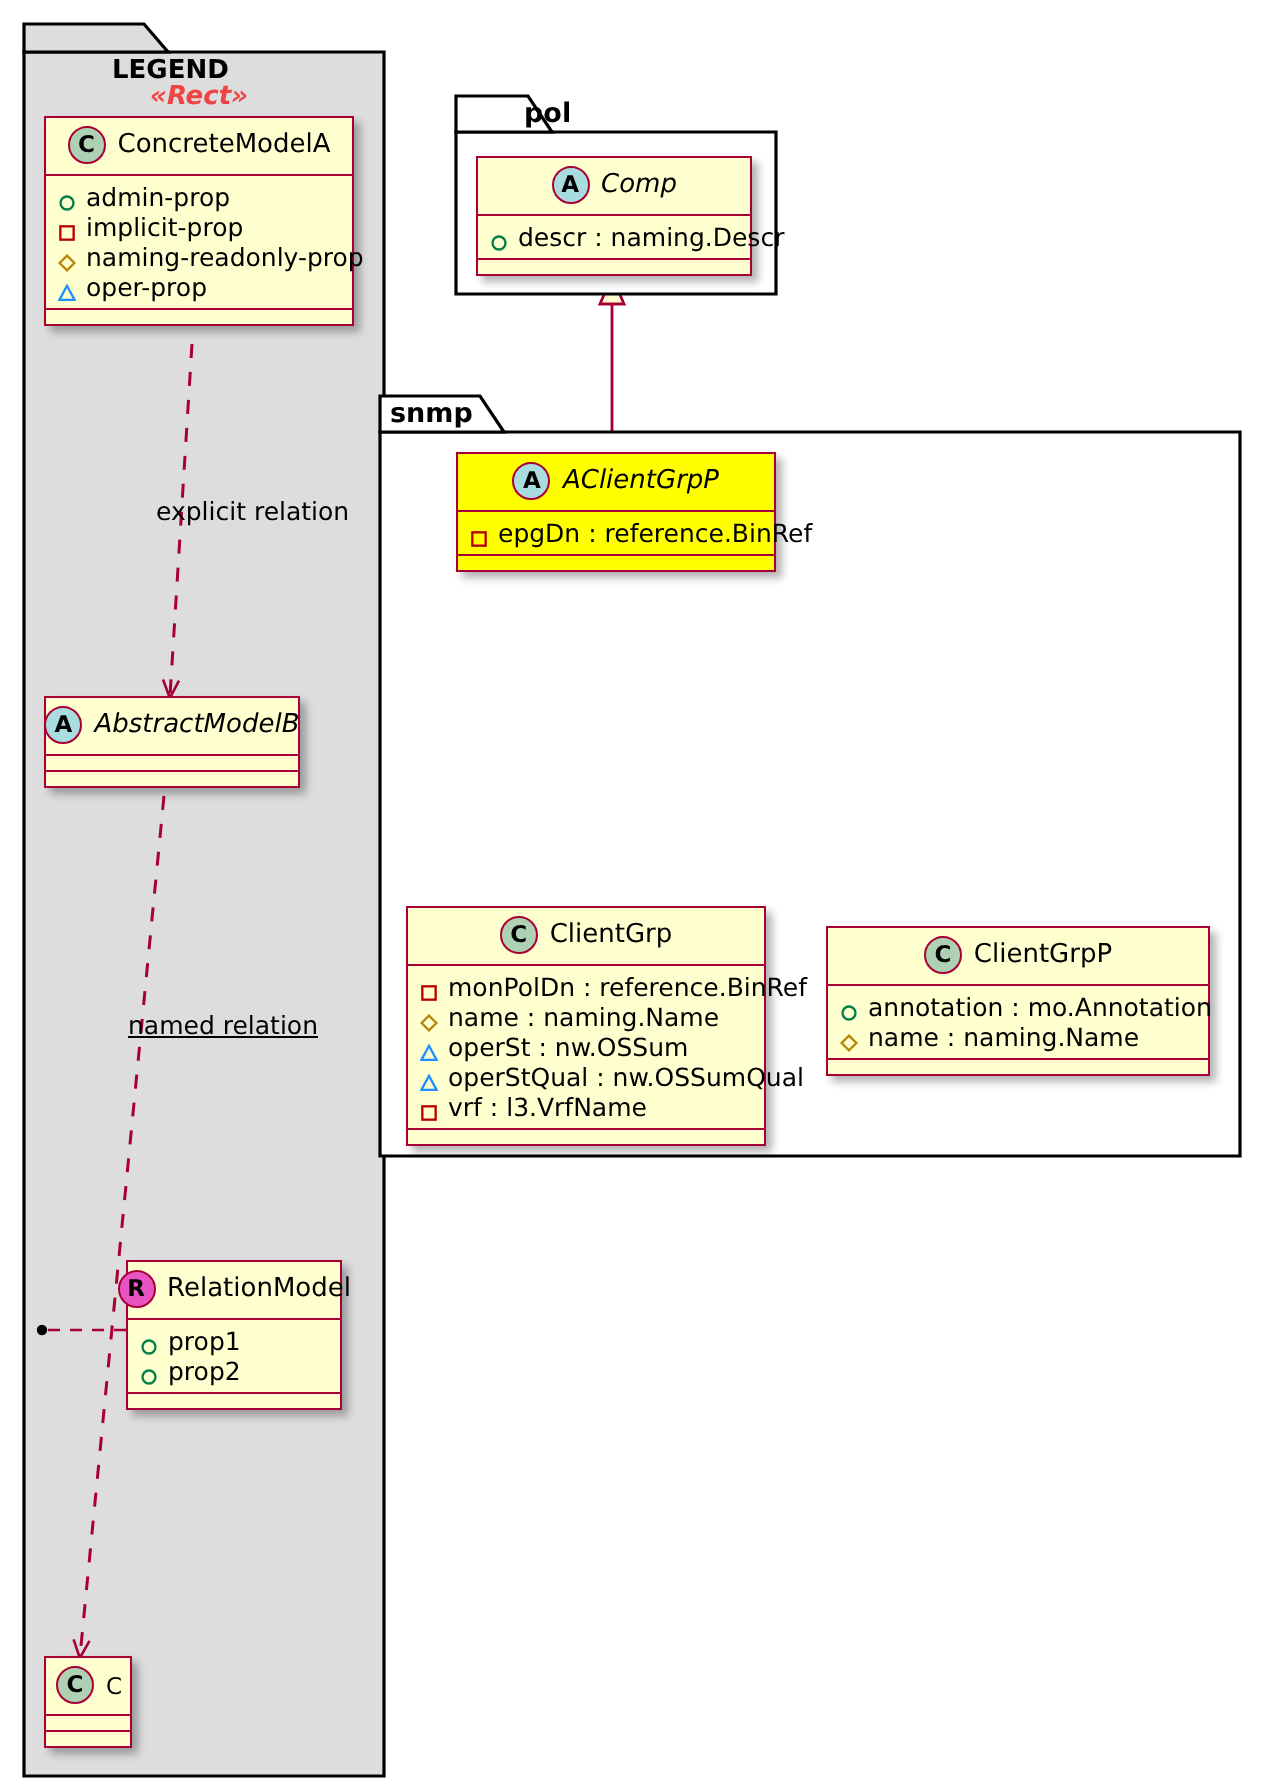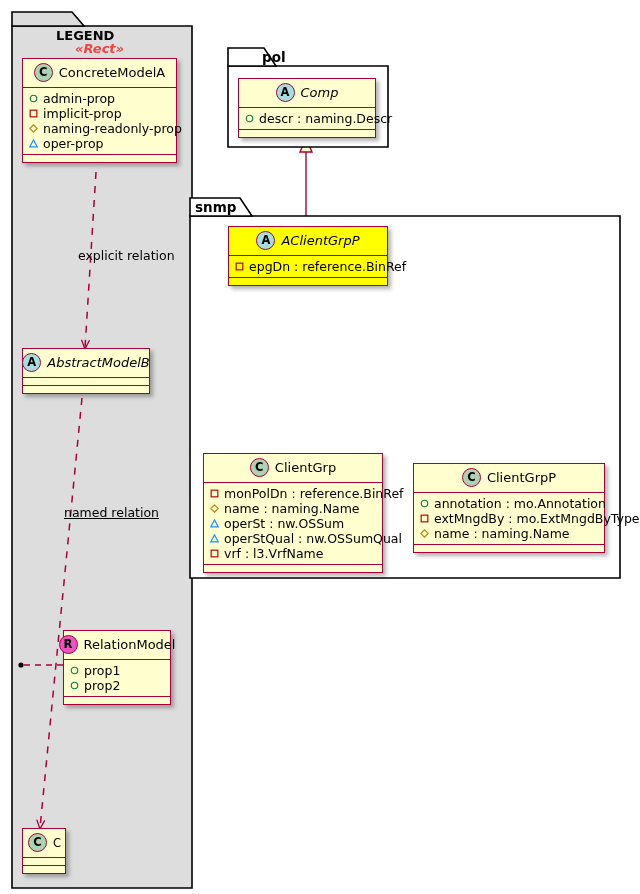--- a/index.html
+++ b/index.html
@@ -47,21 +47,21 @@
   .cls .name { font-size: 13px; text-align: right; }
   .cls .name.ital { font-style: italic; }
   .cls .attrs {
     padding: 3px 6px 3px 6px;
     border-bottom: 1.3px solid #A80036;
   }
   .cls .attrs.empty { padding: 0; height: 7px; }
   .cls .methods { height: 7px; }
   .attr {
     display: flex;
-    align-items: center;
+    align-items: flex-end;
     gap: 5px;
     line-height: 15px;
     white-space: nowrap;
     font-size: 12.5px;
   }
   .stereo {
     position: absolute;
     font-style: italic;
     font-size: 13px;
     font-weight: bold;
@@ -291,25 +291,19 @@
   </div>
   <div class="attrs">
     <div class="attr">
       <svg class="ic" viewBox="0 0 10 10">
           <circle cx="5" cy="5" r="3.6" fill="none" stroke="#038048" stroke-width="1.3"></circle>
         </svg>
       <span>annotation : mo.Annotation</span>
     </div>
     <div class="attr">
       <svg class="ic" viewBox="0 0 10 10">
-          <rect x="1.3" y="1.3" width="7.4" height="7.4" fill="none" stroke="#B80000" stroke-width="1.3"></rect>
-        </svg>
-      <span>extMngdBy : mo.ExtMngdByType</span>
-    </div>
-    <div class="attr">
-      <svg class="ic" viewBox="0 0 10 10">
           <polygon points="5,0.9 9.1,5 5,9.1 0.9,5" fill="none" stroke="#B8860B" stroke-width="1.3"></polygon>
         </svg>
       <span>name : naming.Name</span>
     </div>
   </div>
   <div class="methods"></div>
 </div>
 
 </body></html>

